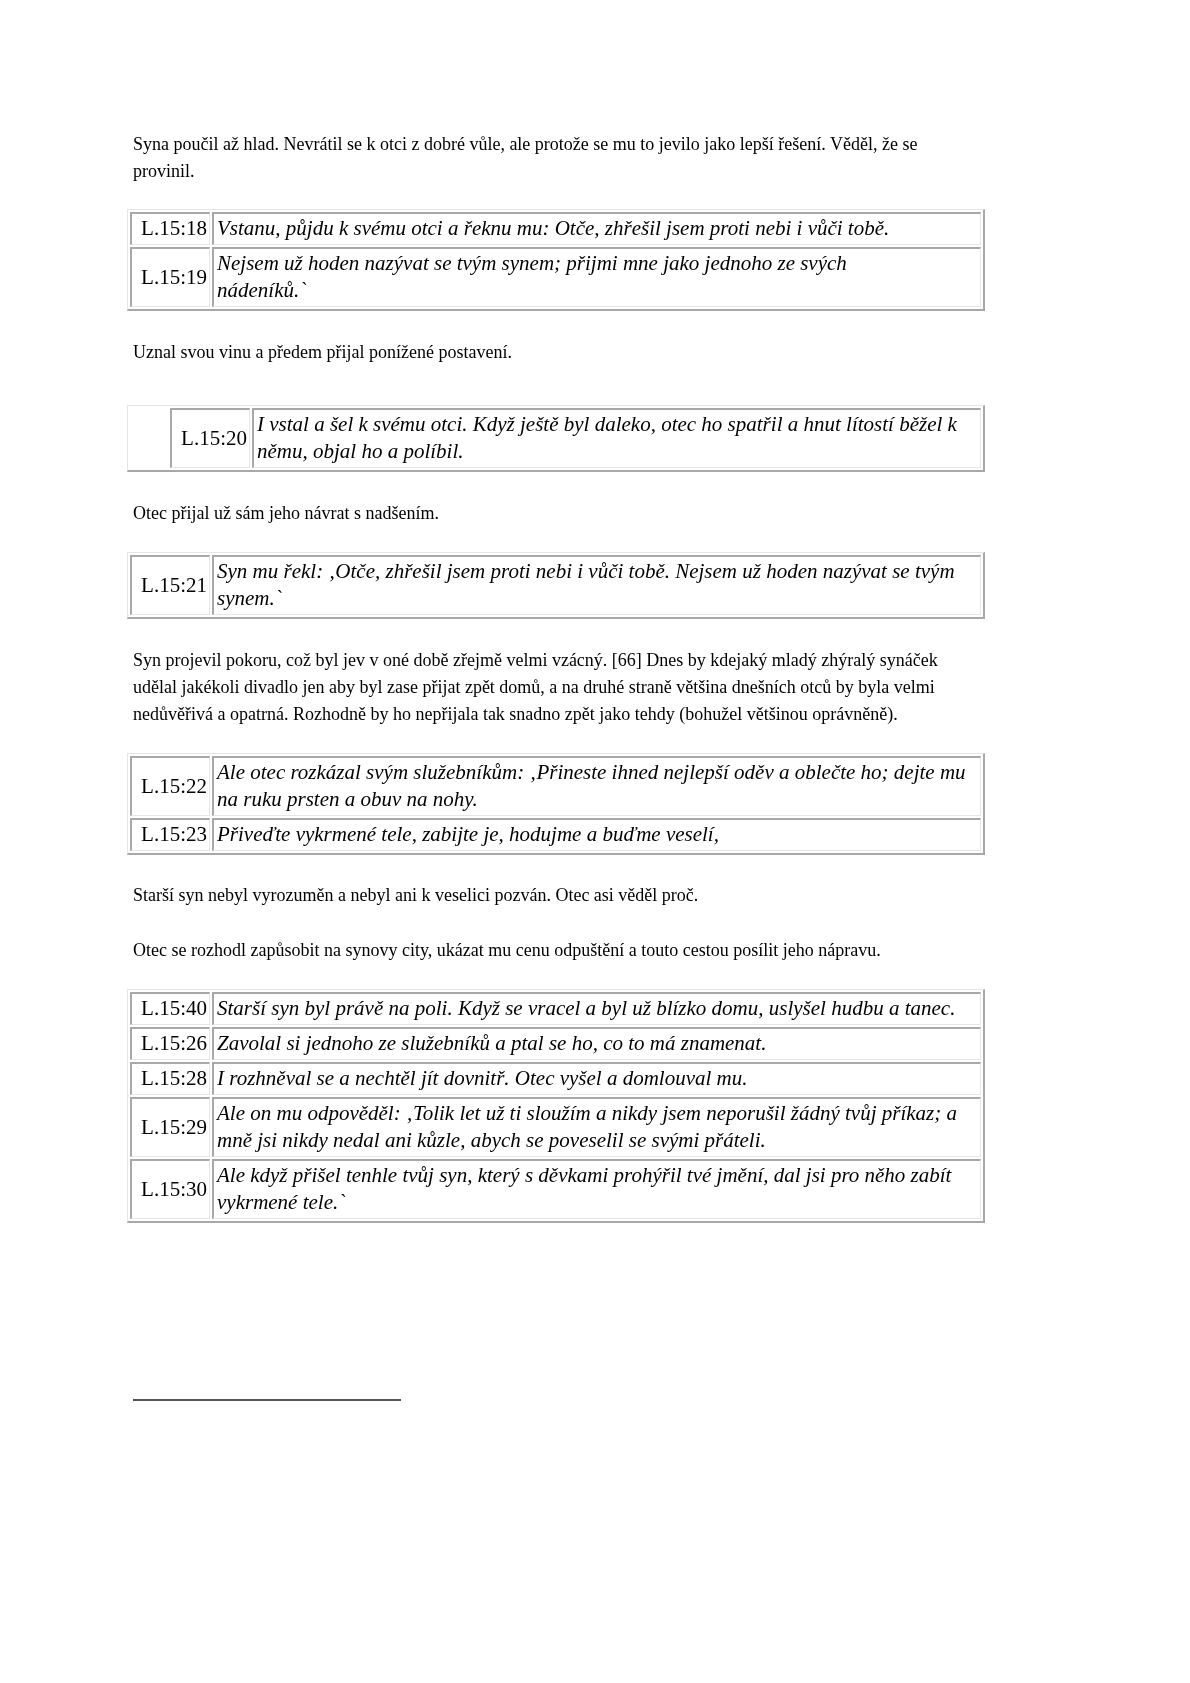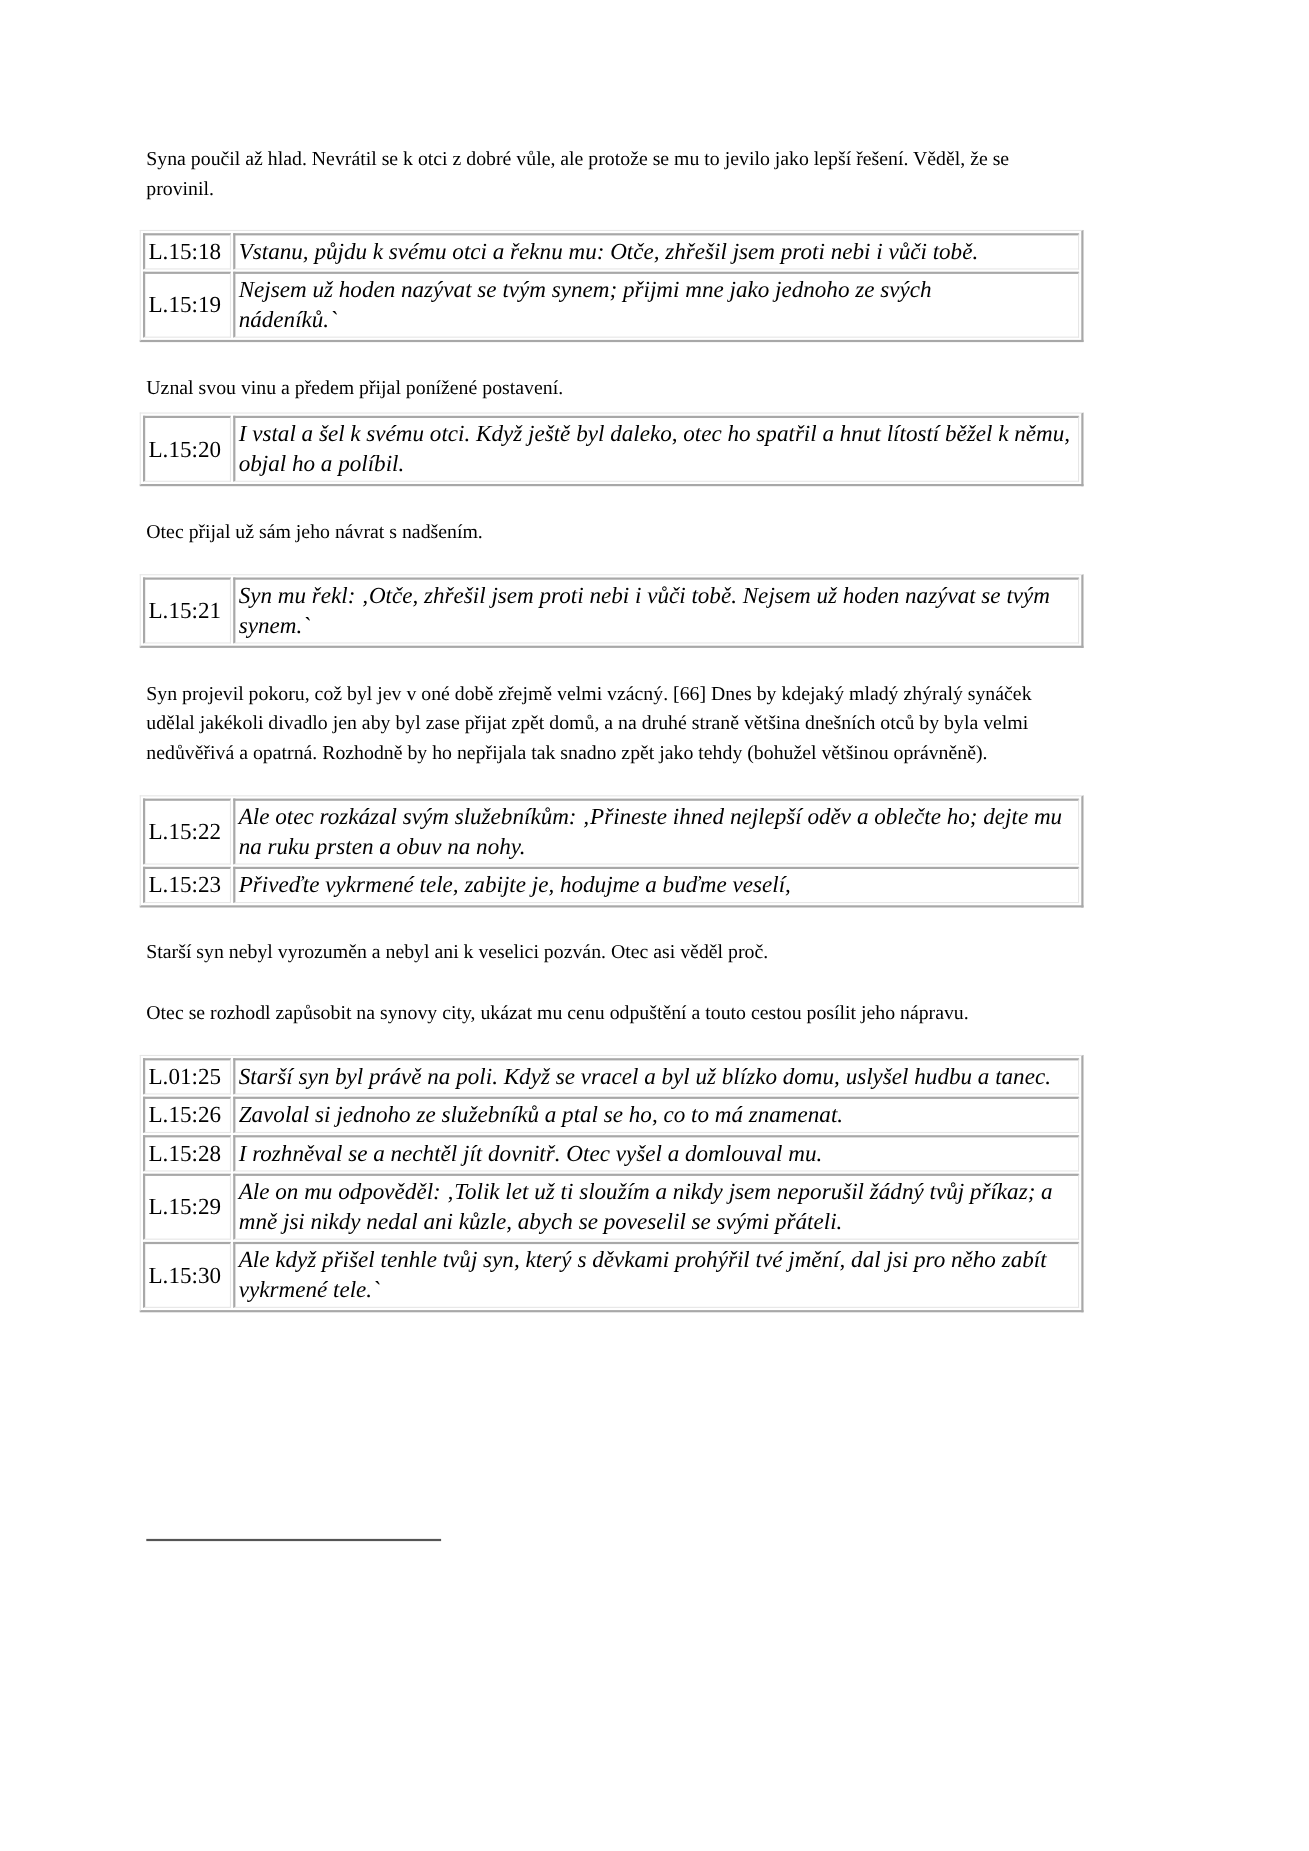--- a/index.html
+++ b/index.html
@@ -17,21 +17,21 @@
     width: 858px; margin-left: -6px;
     border-top: 1px solid #e6e6e6; border-left: 1px solid #e6e6e6;
     border-right: 2px solid #a8a8a8; border-bottom: 2px solid #a8a8a8;
     font-size: 21px; line-height: 27px;
   }
   table.verses td {
     border-top: 2px solid #a8a8a8; border-left: 2px solid #a8a8a8;
     border-right: 1px solid #e6e6e6; border-bottom: 1px solid #e6e6e6;
     padding: 1px 2px 2px 3px; vertical-align: middle;
   }
-  td.ref { width: 72px; white-space: nowrap; font-style: normal; }
+  td.ref { width: 72px; white-space: nowrap; font-style: normal; text-align: right; }
   td.txt { font-style: italic; }
   .footnote-rule {
     position: absolute; left: 133px; top: 1399px; width: 268px; height: 0;
     border-top: 2px solid #555;
   }
 </style>
 </head>
 <body>
 
 <div class="page">
@@ -48,21 +48,21 @@
       <td class="ref">L.15:19</td>
       <td class="txt">
             <span style="display:block;width:690px;">Nejsem už hoden nazývat se tvým synem; přijmi mne jako jednoho ze svých nádeníků.`</span>
           </td>
     </tr>
   </tbody>
     </table>
 
   <p class="para" style="margin-top:28px;">Uznal svou vinu a předem přijal ponížené postavení.</p>
 
-  <table class="verses" style="margin-top:9px;">
+  <table class="verses" style="margin-top:39px;padding-left:40px;">
     <tbody>
         <tr>
       <td class="ref">L.15:20</td>
       <td class="txt">I vstal a šel k svému otci. Když ještě byl daleko, otec ho spatřil a hnut lítostí běžel k němu, objal ho a políbil.</td>
     </tr>
   </tbody>
     </table>
 
   <p class="para" style="margin-top:28px;">Otec přijal už sám jeho návrat s nadšením.</p>
 
@@ -90,21 +90,21 @@
   </tbody>
     </table>
 
   <p class="para" style="margin-top:27px;">Starší syn nebyl vyrozuměn a nebyl ani k veselici pozván. Otec asi věděl proč.</p>
 
   <p class="para" style="margin-top:28px;width:815px;">Otec se rozhodl zapůsobit na synovy city, ukázat mu cenu odpuštění a touto cestou posílit jeho nápravu.</p>
 
   <table class="verses" style="margin-top:25px;">
     <tbody>
         <tr>
-      <td class="ref">L.01:25</td>
+      <td class="ref">L.15:40</td>
       <td class="txt">Starší syn byl právě na poli. Když se vracel a byl už blízko domu, uslyšel hudbu a tanec.</td>
     </tr>
     <tr>
       <td class="ref">L.15:26</td>
       <td class="txt">Zavolal si jednoho ze služebníků a ptal se ho, co to má znamenat.</td>
     </tr>
     <tr>
       <td class="ref">L.15:28</td>
       <td class="txt">I rozhněval se a nechtěl jít dovnitř. Otec vyšel a domlouval mu.</td>
     </tr>

